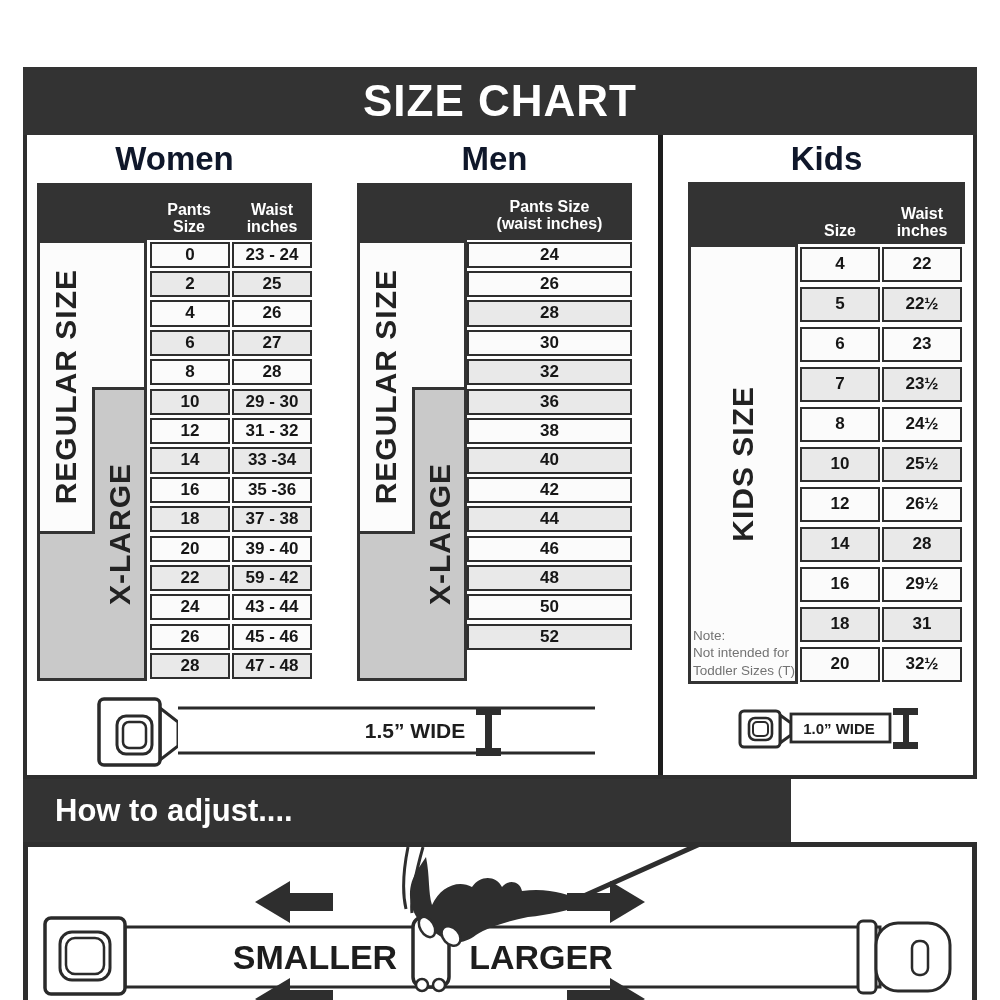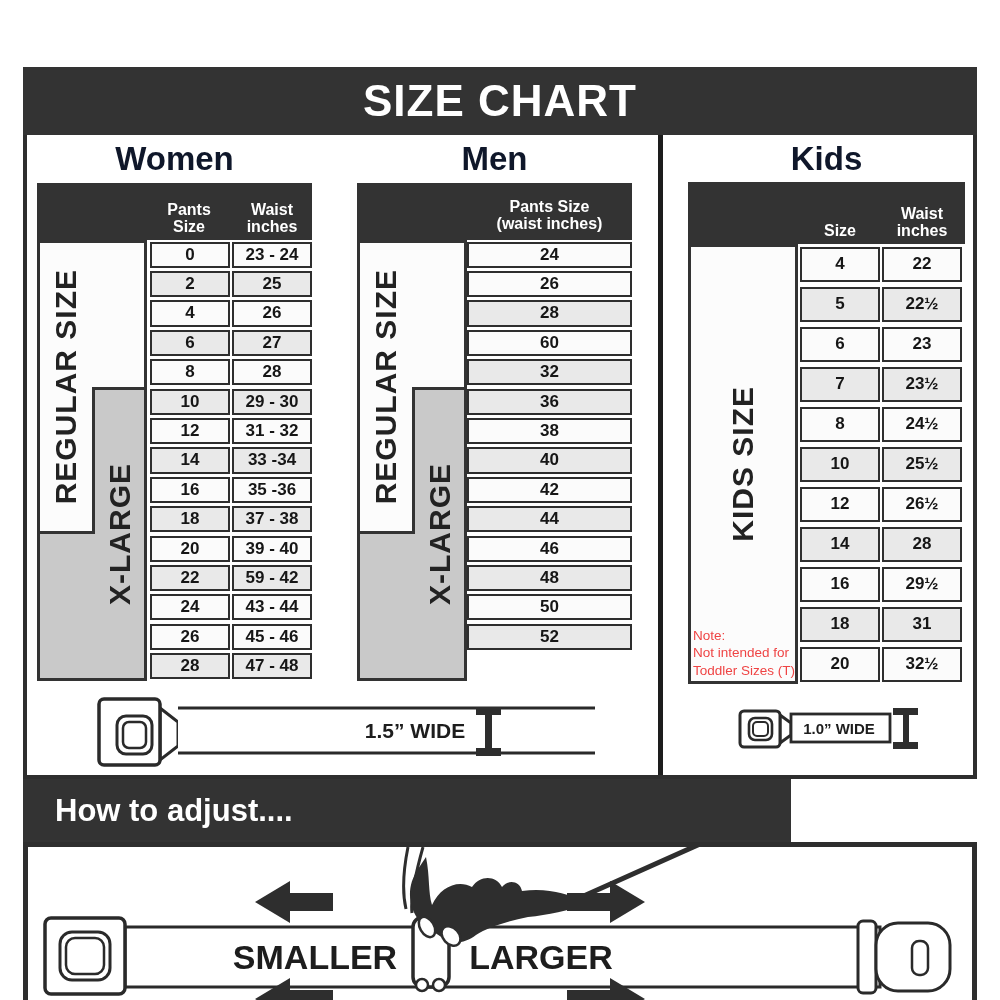--- a/index.html
+++ b/index.html
@@ -43,21 +43,21 @@
             border:3px solid #333;border-top:none;box-sizing:border-box;z-index:2;}
   .kids-box{position:absolute;left:0;top:0;width:110px;height:440px;background:#fcfcfc;
             border:3.5px solid #333;box-sizing:border-box;z-index:1;}
   .vlabel{position:absolute;z-index:3;display:flex;align-items:center;justify-content:center;}
   .vlabel span{writing-mode:vertical-rl;transform:rotate(180deg);font-weight:bold;font-size:30px;
                letter-spacing:1px;color:#222;white-space:nowrap;}
   .v-regular{left:0;top:0;width:58px;height:294px;}
   .v-xlarge{left:55px;top:147px;width:55px;height:294px;}
   .v-kids{left:0;top:0;width:110px;height:440px;}
   .kids-note{position:absolute;left:5px;bottom:5px;width:103px;z-index:3;font-size:13.5px;
-             line-height:1.28;color:#ef4444;}
+             line-height:1.28;color:#737373;}
 
   .rows{position:absolute;top:0;display:flex;flex-direction:column;}
   .tbl-women .rows{left:113px;width:162px;}
   .tbl-men .rows{left:110px;width:165px;}
   .tbl-kids .rows{left:112px;width:162px;}
   .trow{display:flex;gap:2px;}
   .tbl-women .trow,.tbl-men .trow{height:29.4px;}
   .tbl-kids .trow{height:40px;}
   .tcell{box-sizing:border-box;border:2.5px solid #2e2e2e;background:#fbfbfb;font-weight:bold;
          font-size:17px;display:flex;align-items:center;justify-content:center;color:#161616;}
@@ -195,21 +195,21 @@
             <div class="trow">
               <div class="tcell">24</div>
             </div>
             <div class="trow">
               <div class="tcell">26</div>
             </div>
             <div class="trow">
               <div class="tcell shaded">28</div>
             </div>
             <div class="trow">
-              <div class="tcell">60</div>
+              <div class="tcell">30</div>
             </div>
             <div class="trow">
               <div class="tcell shaded">32</div>
             </div>
             <div class="trow">
               <div class="tcell shaded">36</div>
             </div>
             <div class="trow">
               <div class="tcell">38</div>
             </div>

